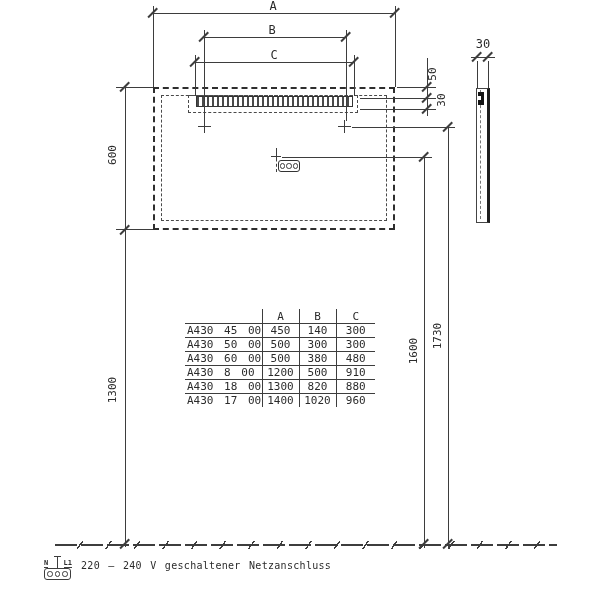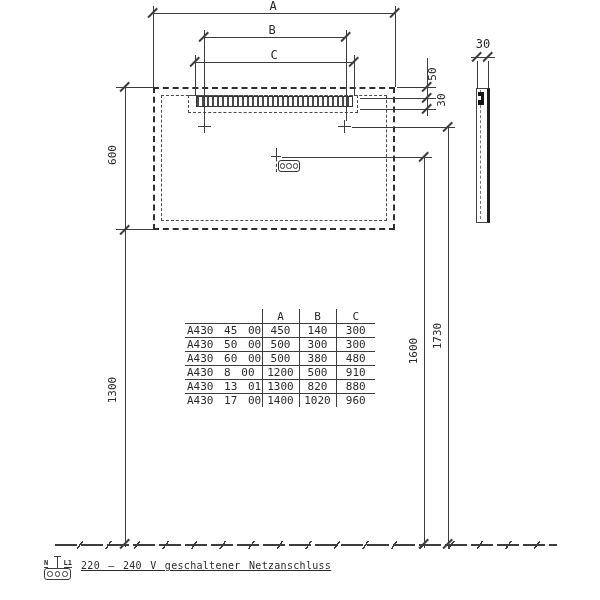--- a/index.html
+++ b/index.html
@@ -53,21 +53,21 @@
   .spec-table td.model{text-align:left;padding-left:2px;word-spacing:4px;}
   .spec-table th+th,.spec-table td+td{border-left:1px solid var(--line);}
   .spec-table tbody tr td{border-top:1px solid var(--line);}
   
   .term{position:absolute;left:44px;top:556px;width:28px;}
   .term-top{position:relative;display:flex;justify-content:space-between;align-items:flex-end;height:12px;font-size:7px;font-weight:bold;}
   .tlabel{border-bottom:1px solid var(--line);line-height:8px;}
   .gnd{position:absolute;left:13px;top:0;bottom:-1px;width:1px;background:var(--line);}
   .gnd::before{content:"";position:absolute;top:0;left:-3px;width:7px;height:1px;background:var(--line);}
   .term-box{width:25px;height:10px;border:1.5px solid var(--line);border-radius:3px;display:flex;align-items:center;justify-content:space-evenly;background:#fff;}
-  .note{position:absolute;left:81px;top:560px;font-size:10px;letter-spacing:0.3px;word-spacing:2px;white-space:nowrap;text-decoration:underline;}
+  .note{position:absolute;left:81px;top:560px;font-size:10px;letter-spacing:0.3px;word-spacing:2px;white-space:nowrap;}
 </style>
 </head>
 <body>
 
 <div class="canvas">
 
   <div class="mirror-outer"></div>
   <div class="mirror-inner"></div>
   <div class="light-housing"></div>
   <div class="light-bar"></div>
@@ -176,21 +176,21 @@
         <td>380</td>
         <td>480</td>
       </tr>
       <tr>
         <td class="model">A430 8 00</td>
         <td>1200</td>
         <td>500</td>
         <td>910</td>
       </tr>
       <tr>
-        <td class="model">A430 13 01</td>
+        <td class="model">A430 18 00</td>
         <td>1300</td>
         <td>820</td>
         <td>880</td>
       </tr>
       <tr>
         <td class="model">A430 17 00</td>
         <td>1400</td>
         <td>1020</td>
         <td>960</td>
       </tr>

